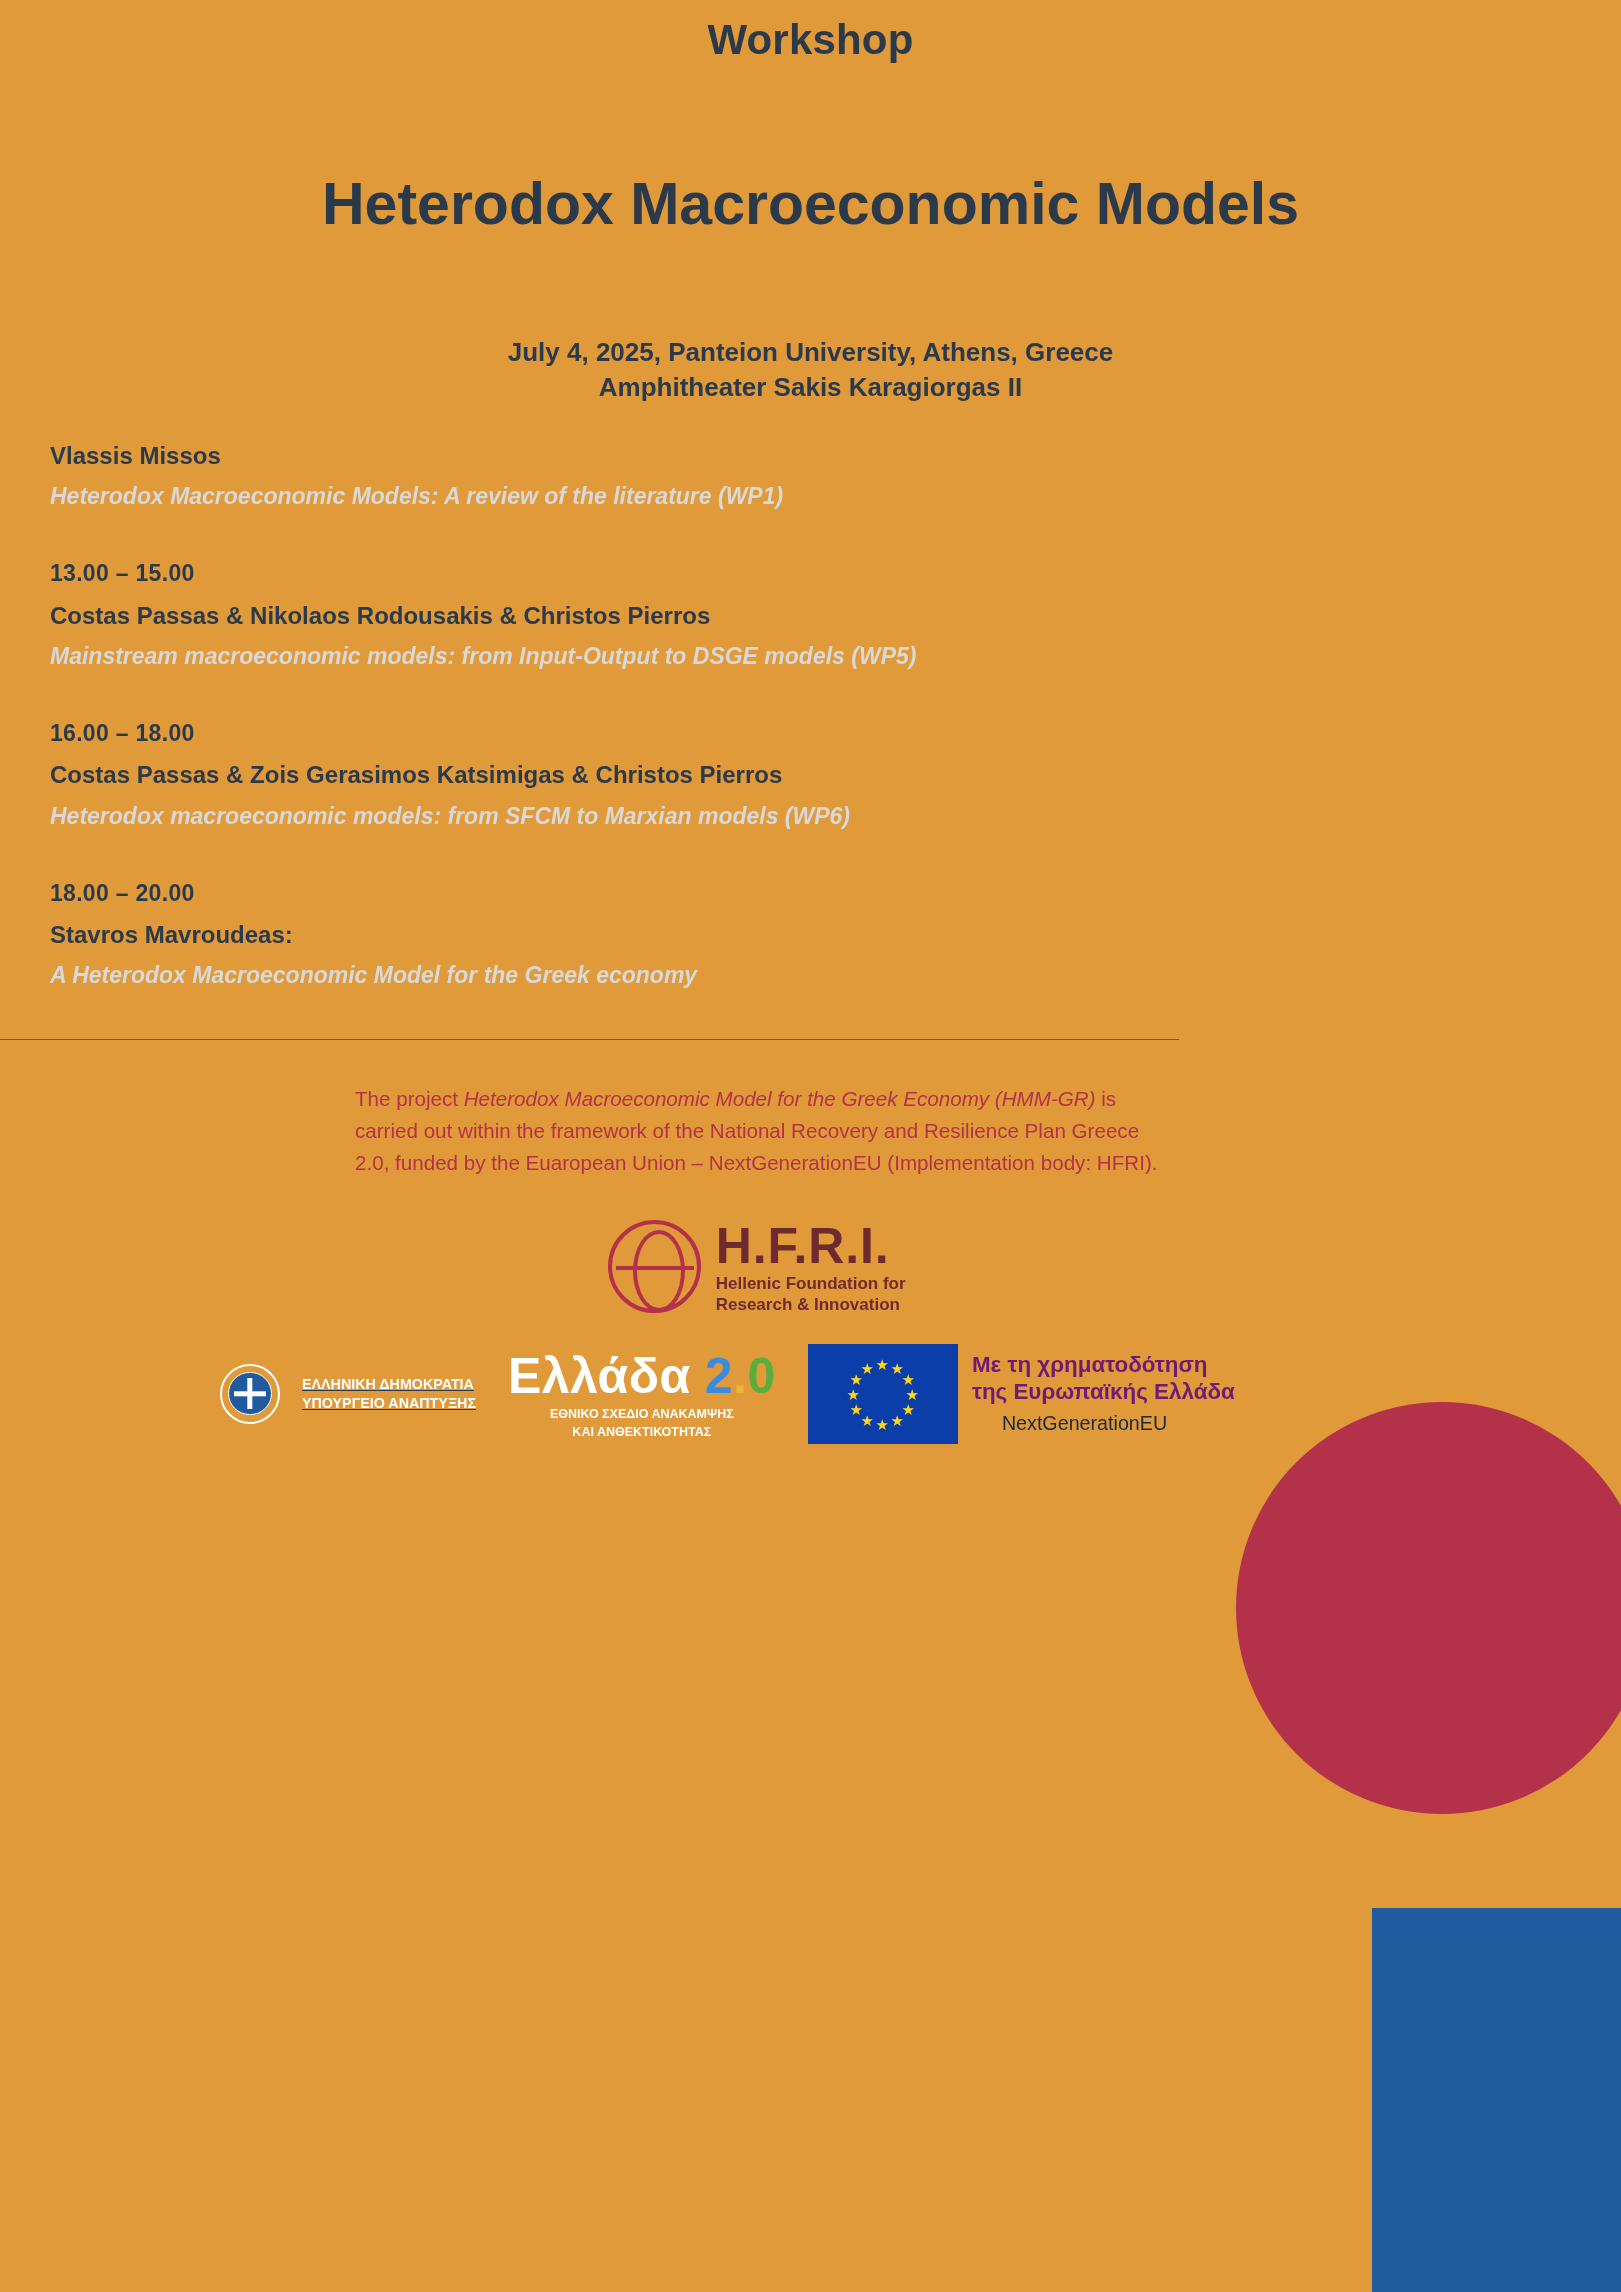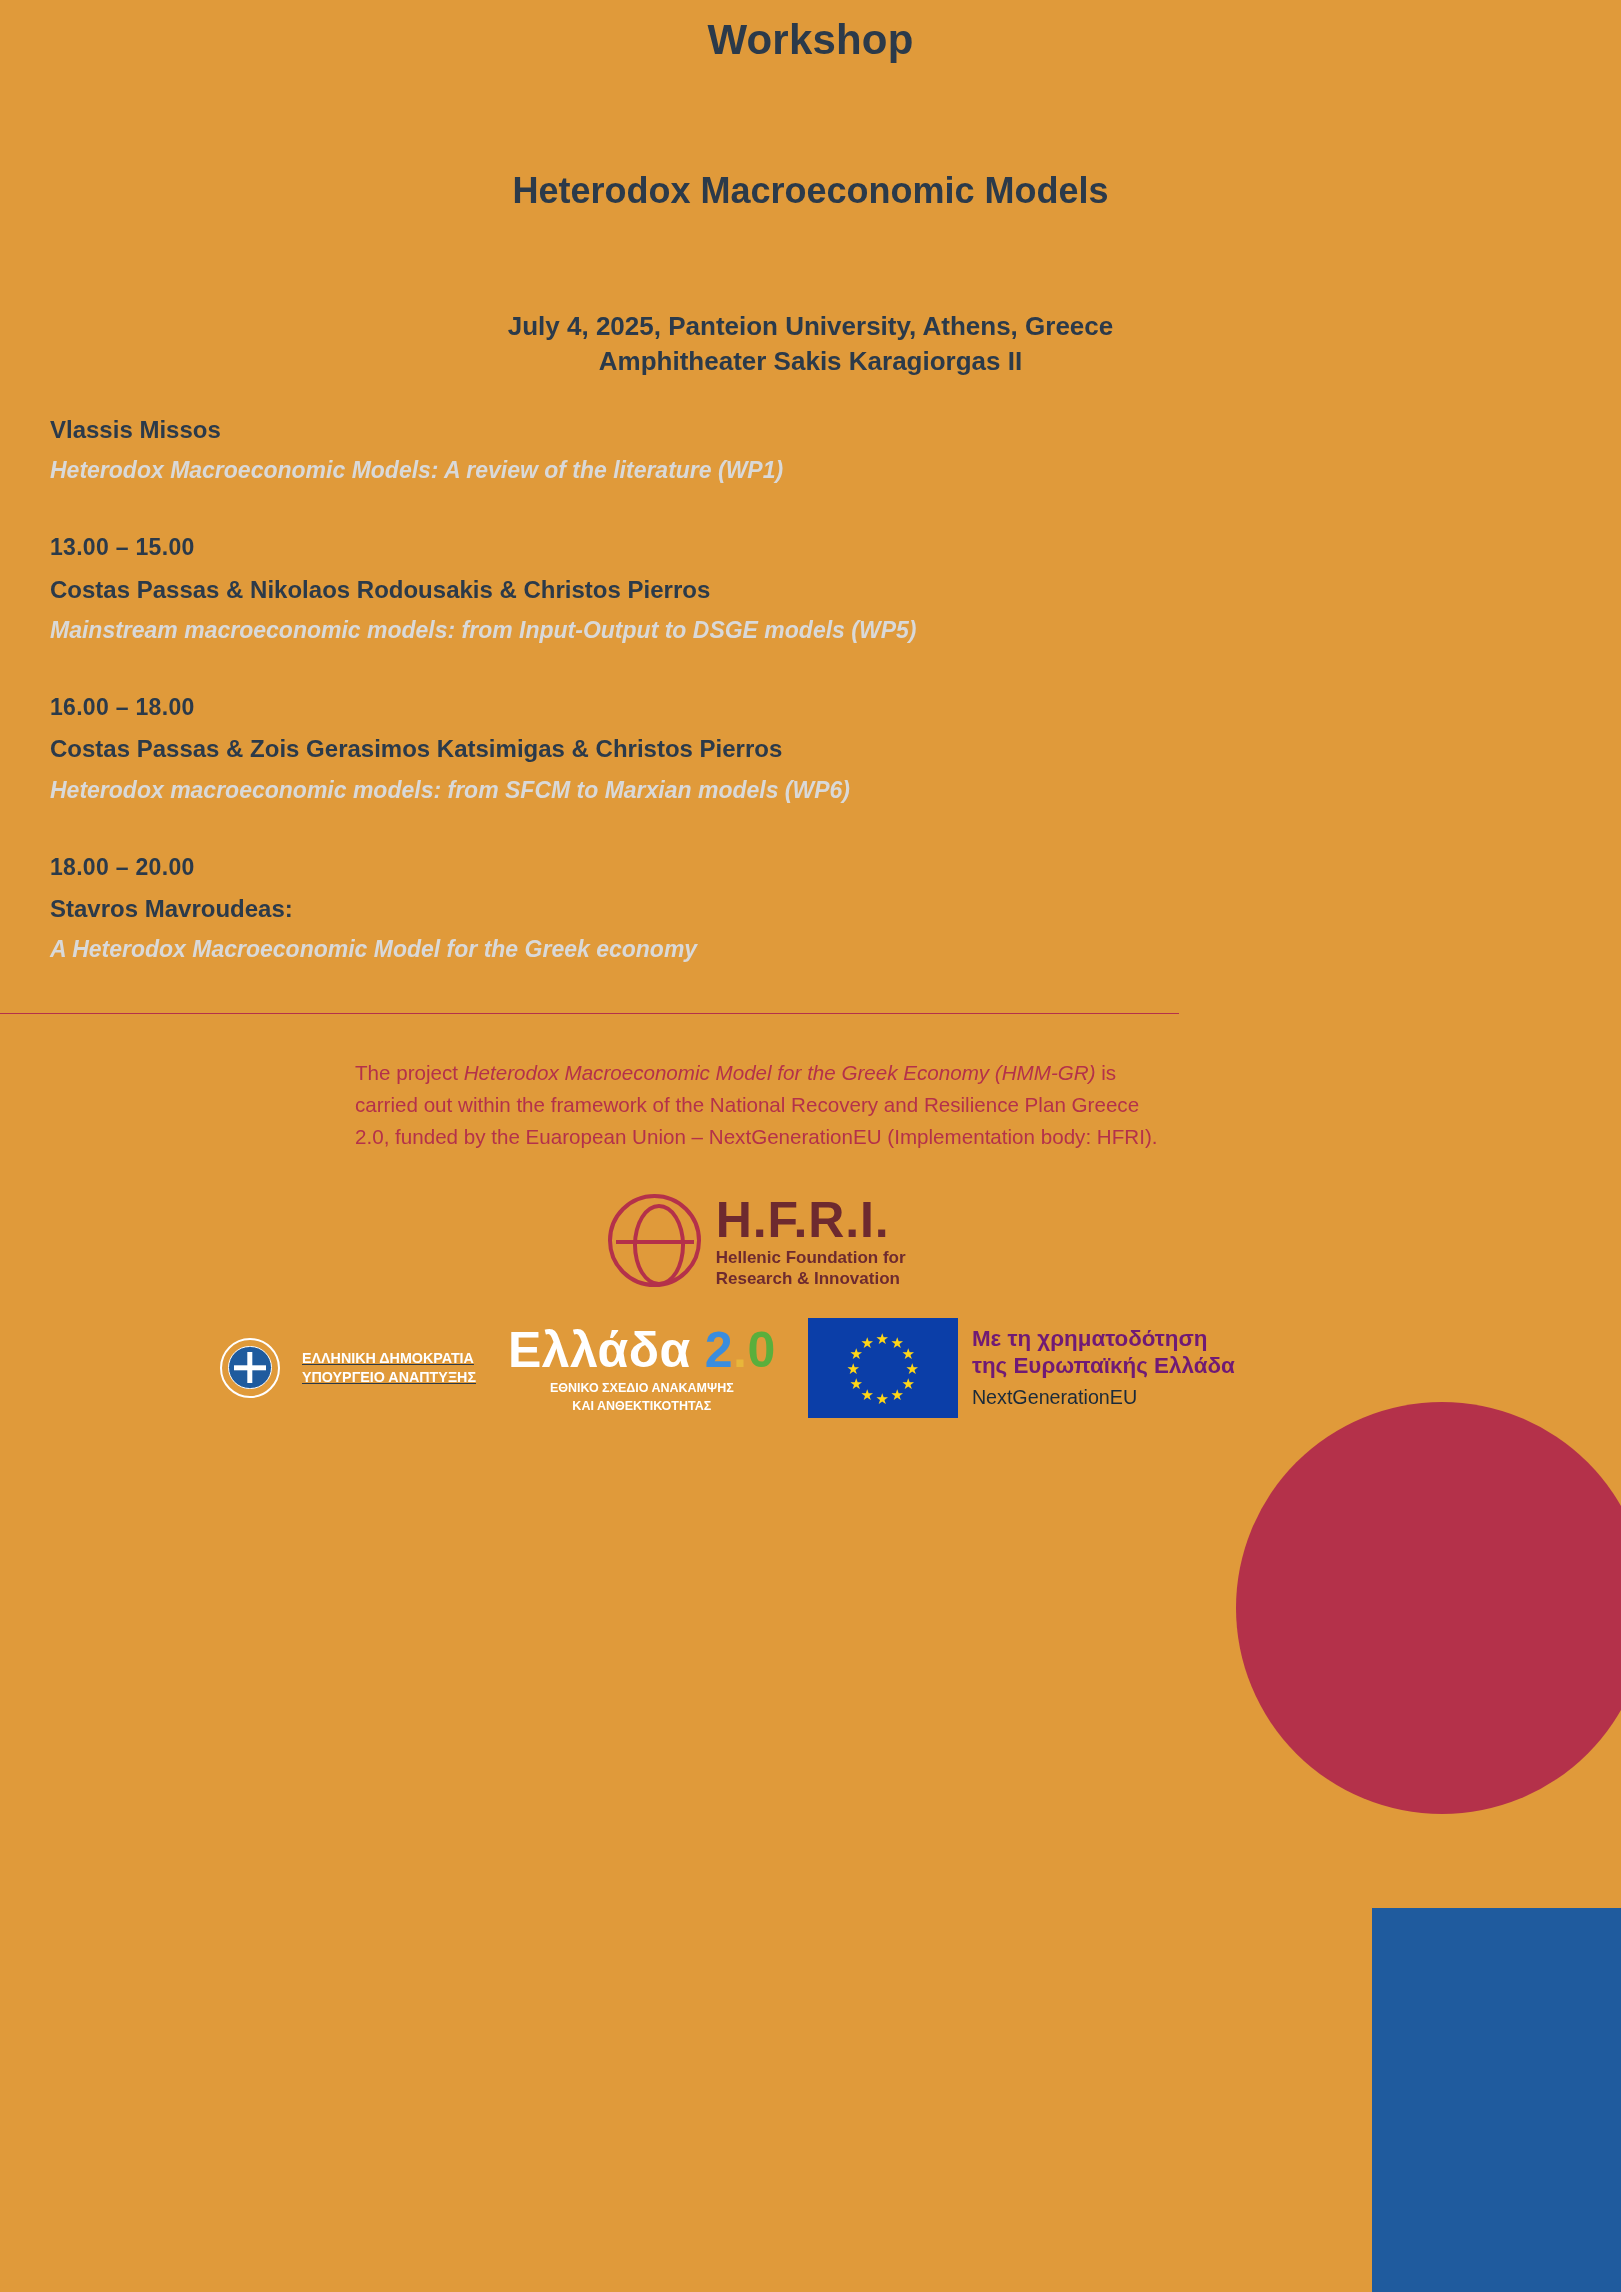--- a/index.html
+++ b/index.html
@@ -51,21 +51,21 @@
     padding-top: 9px;
   }
   .workshop-label {
     font-size: 42px;
     font-weight: bold;
     letter-spacing: 0.2px;
     color: #2b3a4a;
     margin: 7.2px 0 0 0;
   }
   .main-title {
-    font-size: 36px;
+    font-size: 59px;
     font-weight: bold;
     color: #2b3a4a;
     margin: 106px 0 0 0;
     text-align: center;
   }
   .venue-line {
     font-size: 26px;
     font-weight: bold;
     color: #2b3a4a;
     margin-top: 97px;
@@ -276,20 +276,21 @@
   .eu-text .l2 {
     font-size: 22.4px;
     font-weight: bold;
     color: #701a75;
     line-height: 1.2;
   }
   .eu-text .l3 {
     font-size: 19.7px;
     color: #1a2a3a;
     margin-top: 5.4px;
+    margin-left: 30px;
   }
 </style>
 </head>
 <body>
 
 <div class="blue-block"></div>
 <div class="red-circle"></div>
 
 <div class="page">
 

